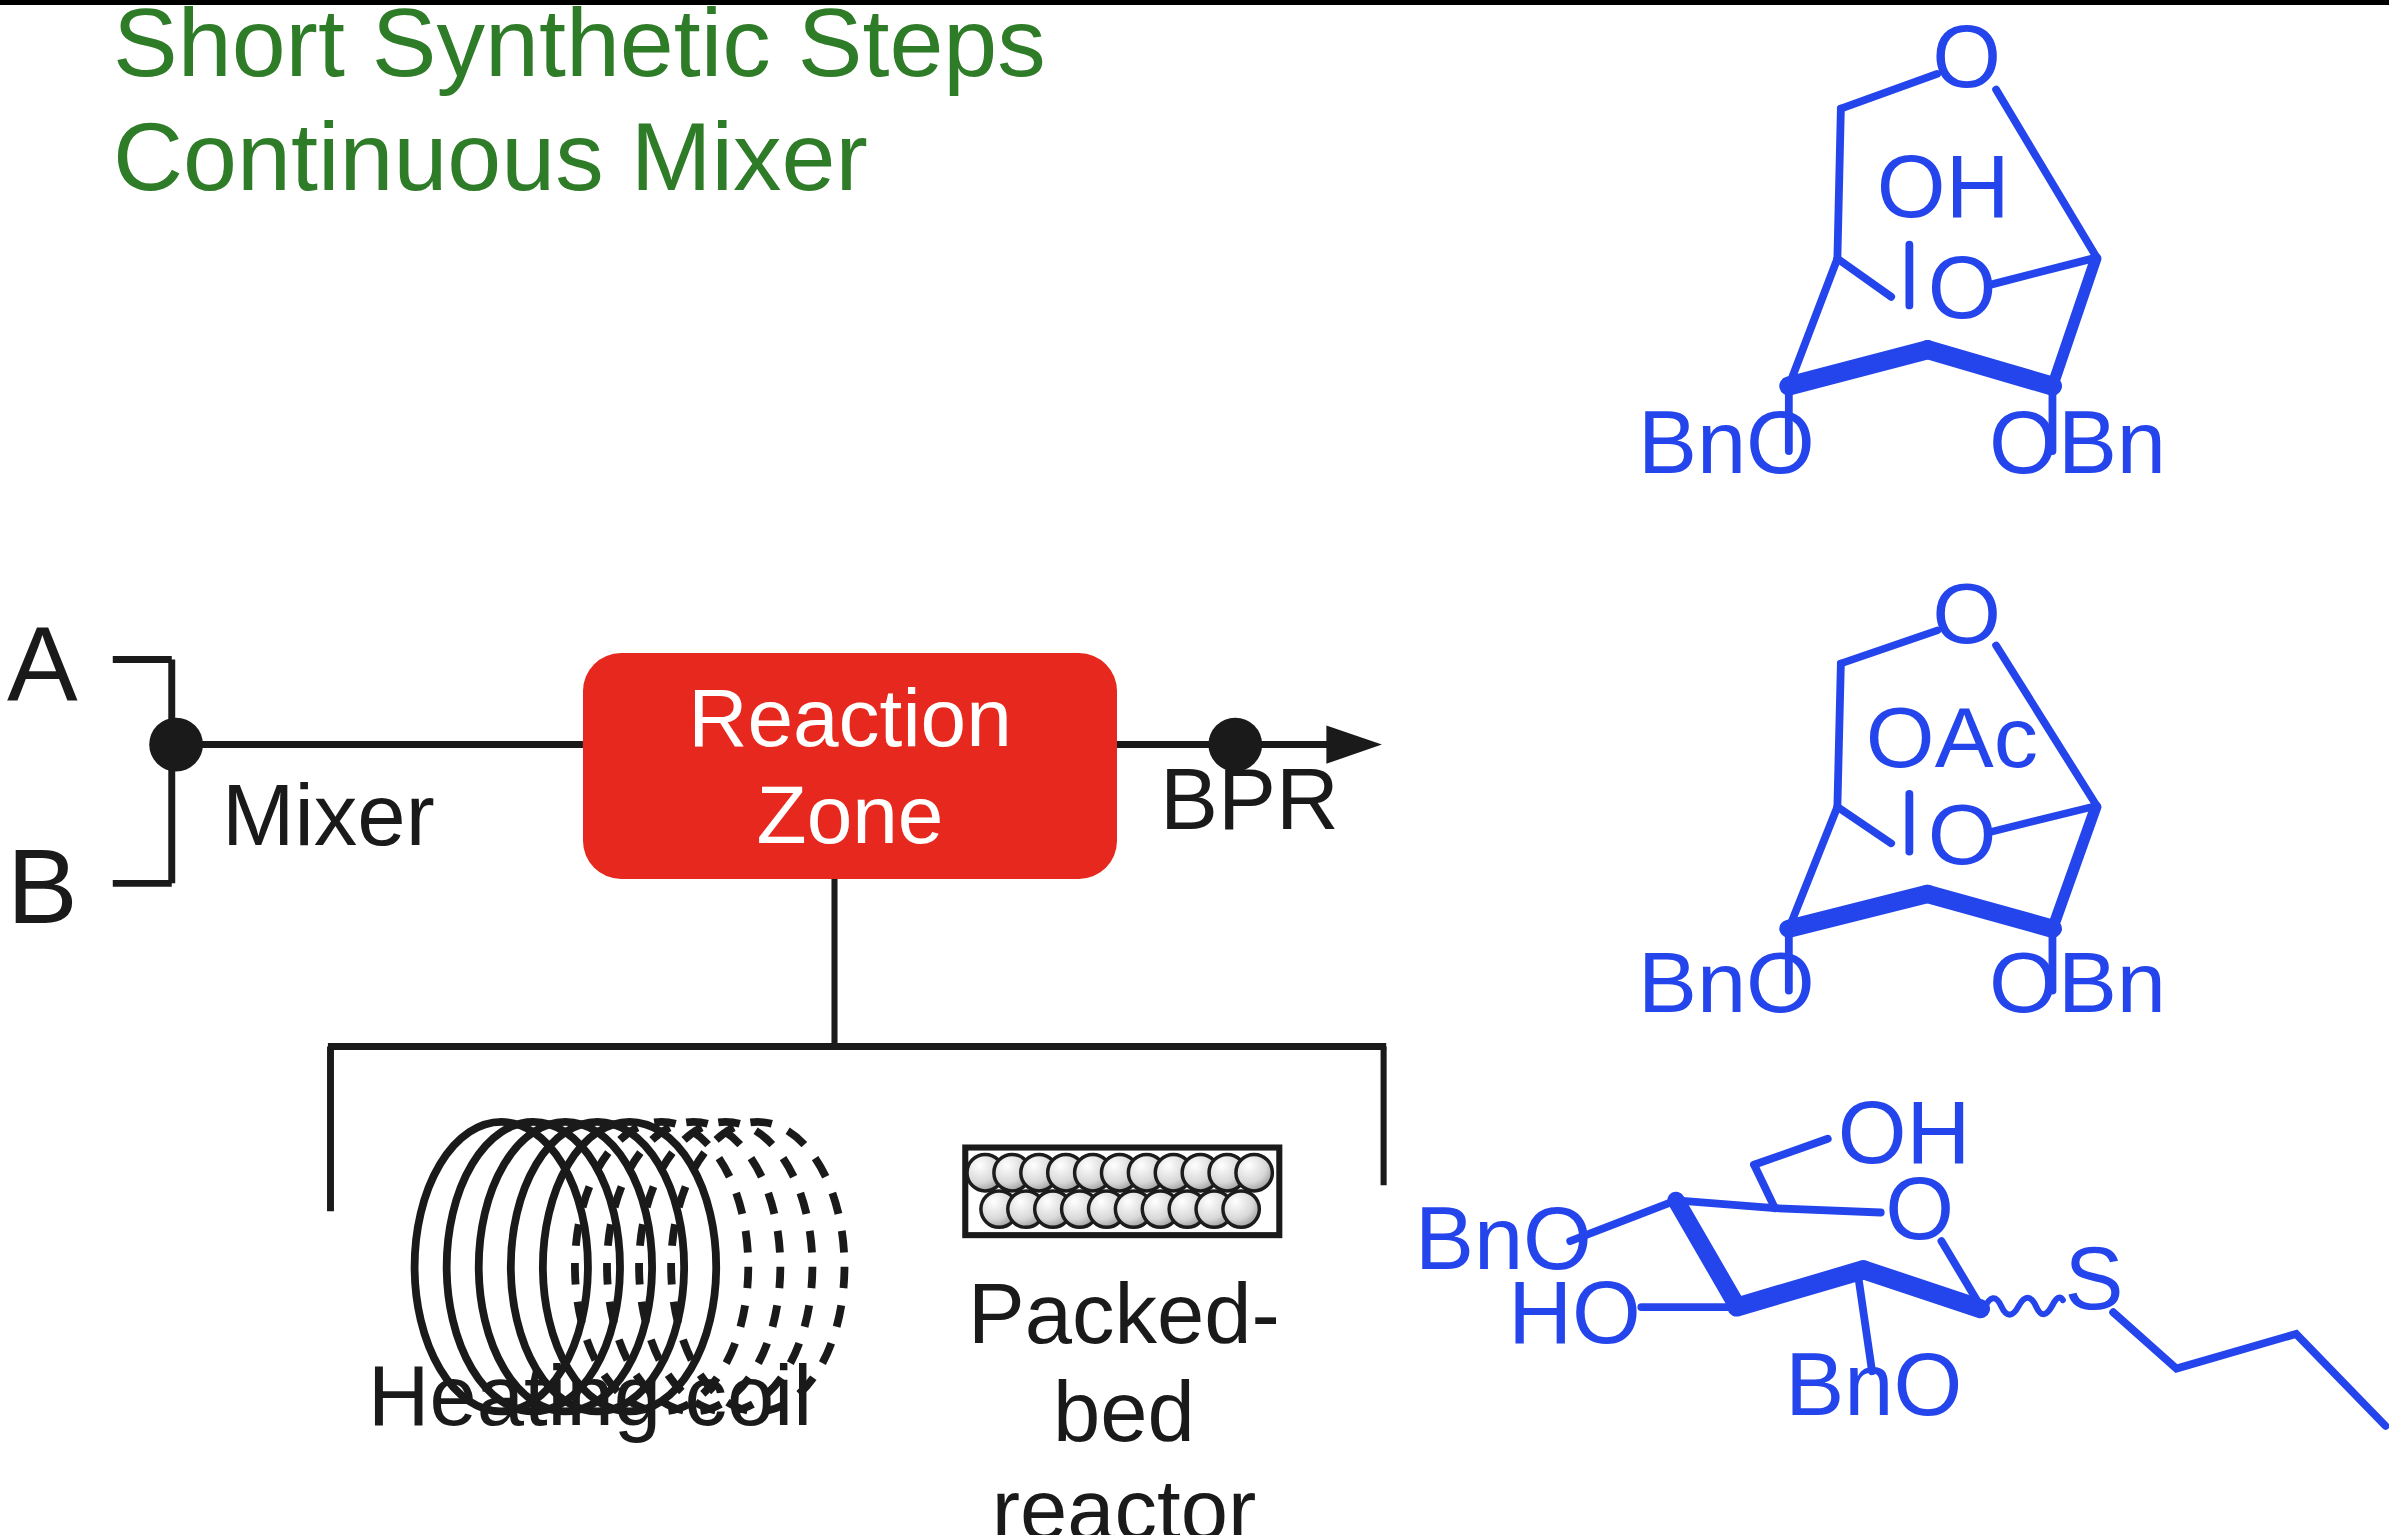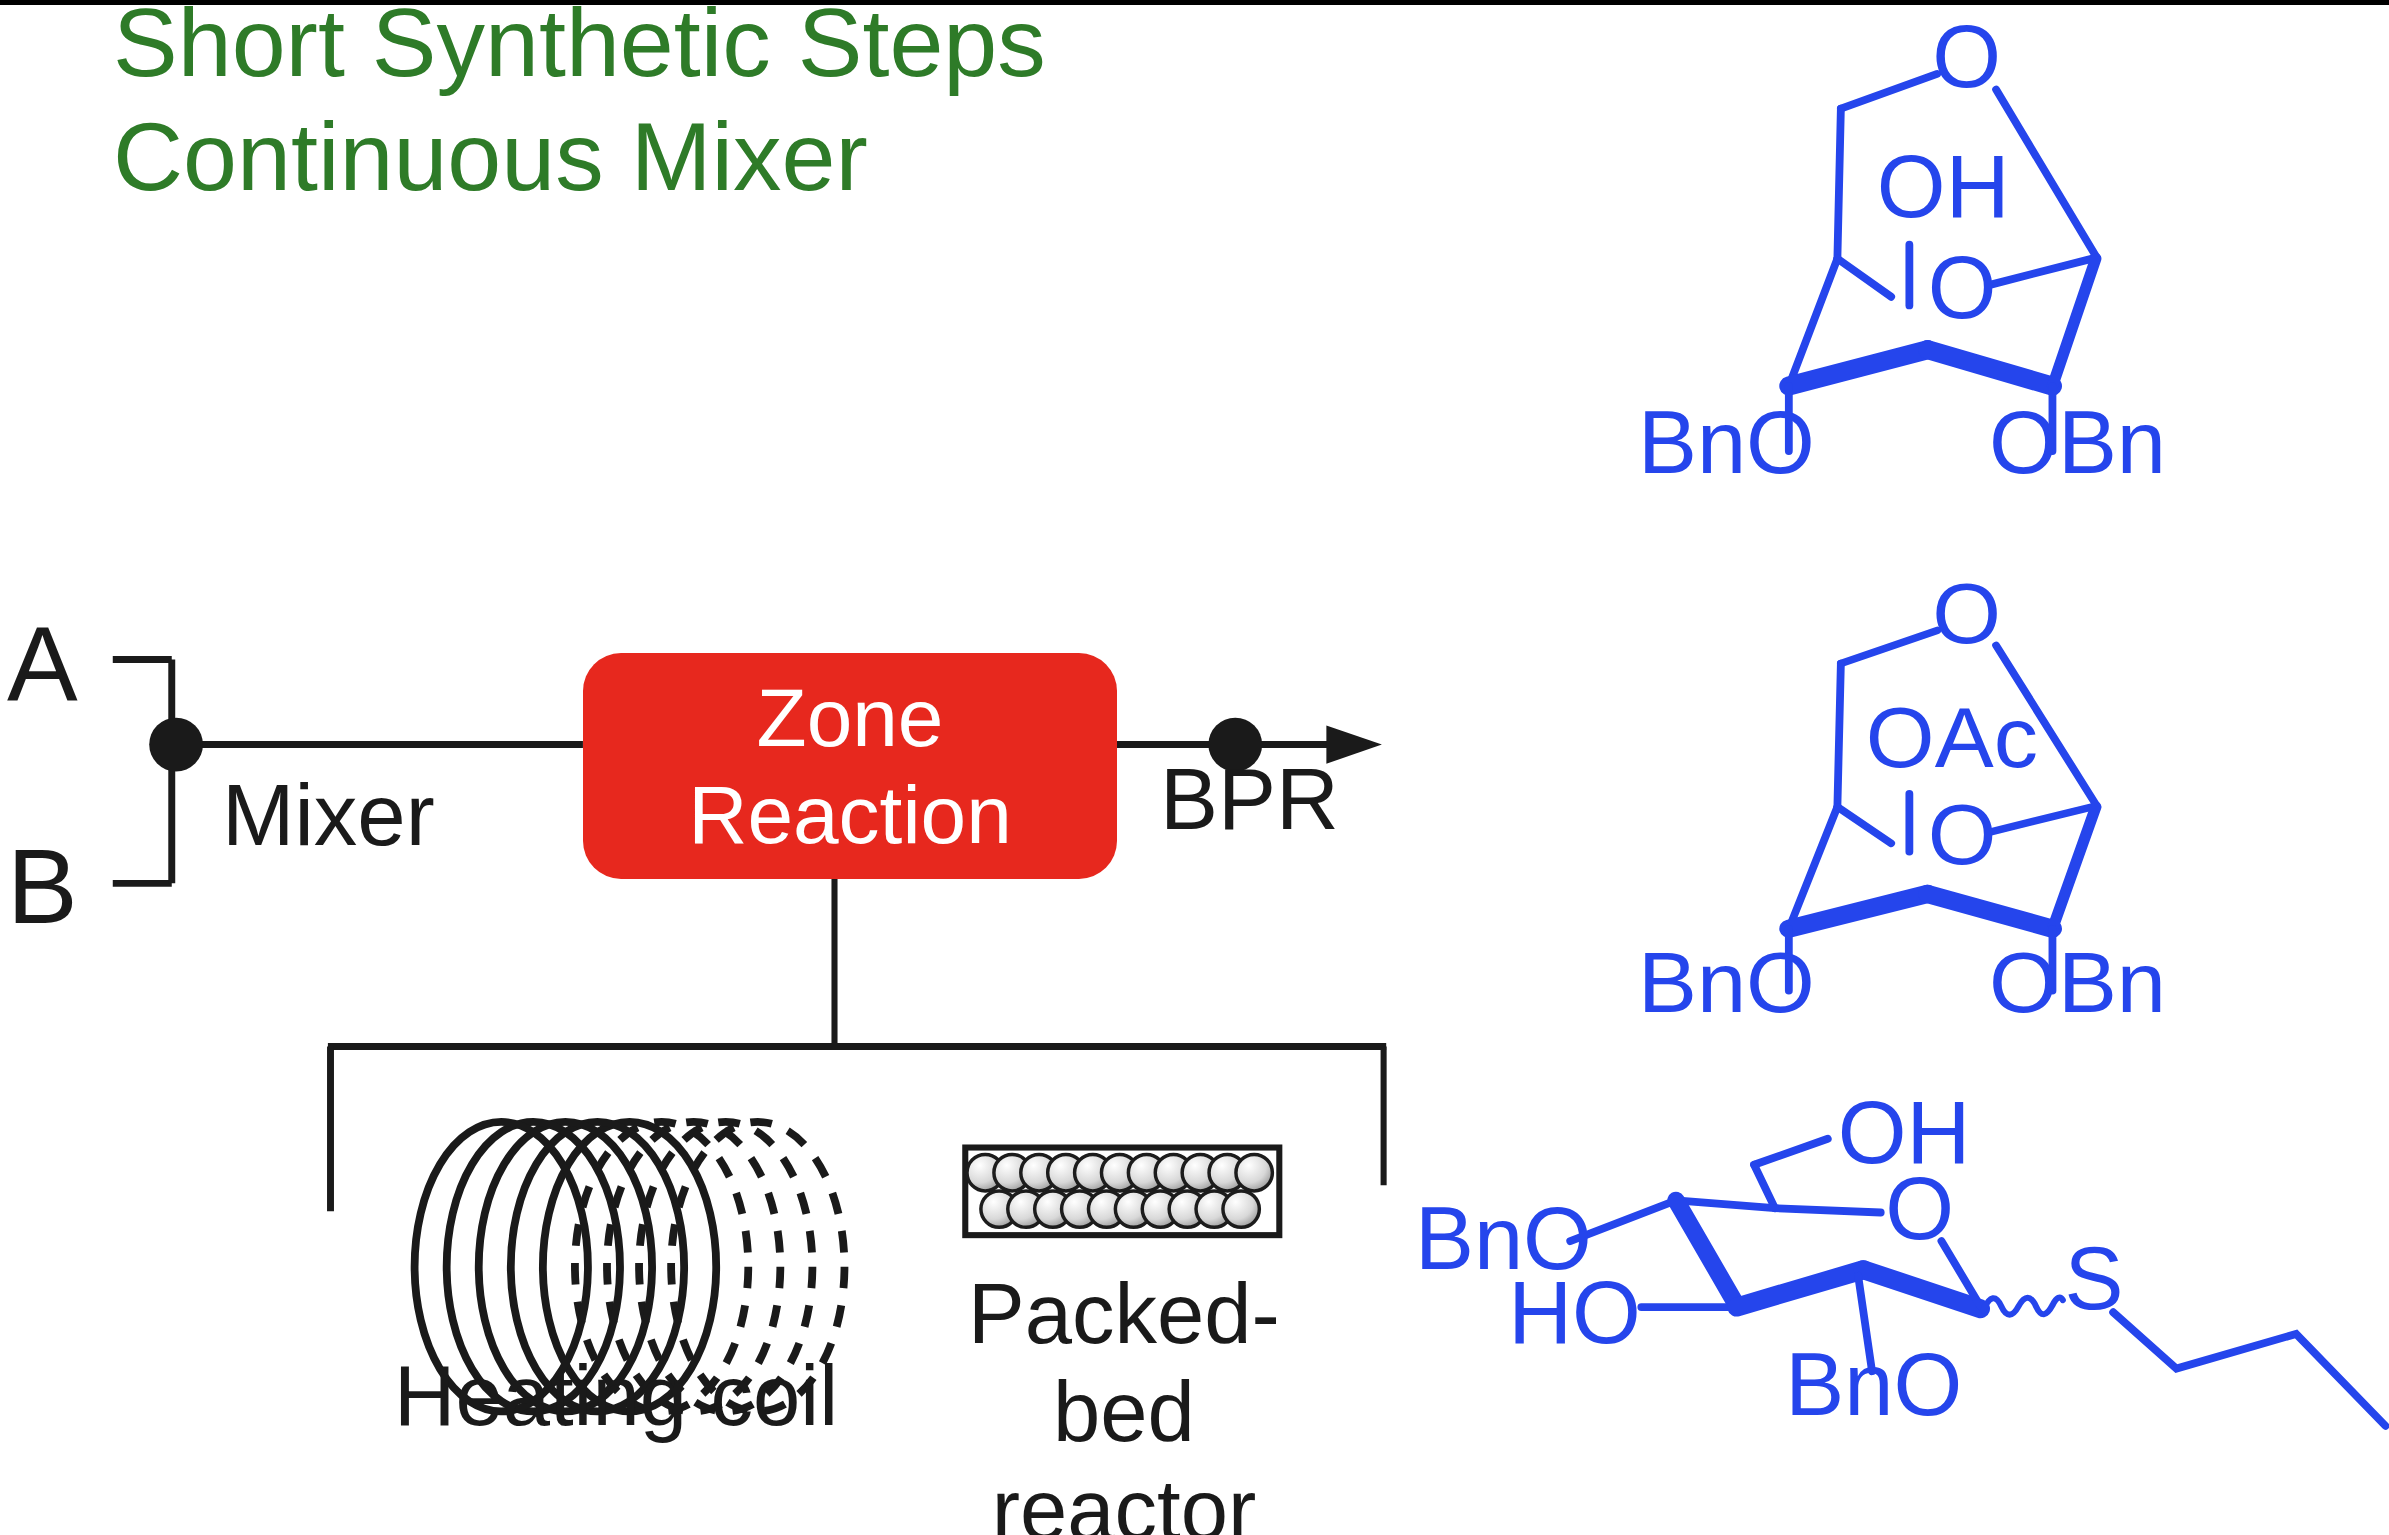--- a/index.html
+++ b/index.html
@@ -58,38 +58,38 @@
     <polygon points="1529,836 1593,858 1529,880" fill="#1a1a1a"></polygon>
   </svg>
 
   <div class="abs lbl black ab-label" style="left:7px;top:603px;">A</div>
   <div class="abs lbl black ab-label" style="left:7px;top:826px;">B</div>
   <div class="abs lbl black flow-label" style="left:198px;top:765px;margin-left:24px;">Mixer</div>
   <div class="abs lbl black flow-label" style="left:1160px;top:749px;">BPR</div>
 
   <div class="abs" style="left:583px;top:653px;width:534px;height:226px;background:#e7281e;border-radius:38px;"></div>
   <div class="rz-text">
+    <div>Reaction</div>
     <div>Zone</div>
-    <div>Reaction</div>
   </div>
 
   <svg class="abs" style="left:364px;top:1102px;" width="538" height="338" viewBox="0 0 620 390">
     <g stroke="#1a1a1a" stroke-width="9" fill="none">
       <ellipse cx="454" cy="190" rx="100" ry="167" stroke-dasharray="25 20"></ellipse>
       <ellipse cx="417" cy="190" rx="100" ry="167" stroke-dasharray="25 20"></ellipse>
       <ellipse cx="380" cy="190" rx="100" ry="167" stroke-dasharray="25 20"></ellipse>
       <ellipse cx="343" cy="190" rx="100" ry="167" stroke-dasharray="25 20"></ellipse>
       <ellipse cx="306" cy="190" rx="100" ry="167"></ellipse>
       <ellipse cx="269" cy="190" rx="100" ry="167"></ellipse>
       <ellipse cx="232" cy="190" rx="100" ry="167"></ellipse>
       <ellipse cx="195" cy="190" rx="100" ry="167"></ellipse>
       <ellipse cx="158" cy="190" rx="100" ry="167"></ellipse>
     </g>
   </svg>
-  <div class="abs lbl black coil-label" style="left:394px;top:1347px;text-align:right;">Heating coil</div>
+  <div class="abs lbl black coil-label" style="left:368px;top:1347px;text-align:right;">Heating coil</div>
 
   <svg class="abs" style="left:954px;top:1137px;" width="347" height="113" viewBox="0 0 400 130">
     <defs>
       <radialGradient id="sph" cx="35%" cy="30%" r="80%">
         <stop offset="0%" stop-color="#ffffff"></stop>
         <stop offset="60%" stop-color="#d8d8d8"></stop>
         <stop offset="100%" stop-color="#8f8f8f"></stop>
       </radialGradient>
     </defs>
     <rect x="13" y="12" width="362" height="101" fill="#ffffff" stroke="#1a1a1a" stroke-width="7"></rect>

